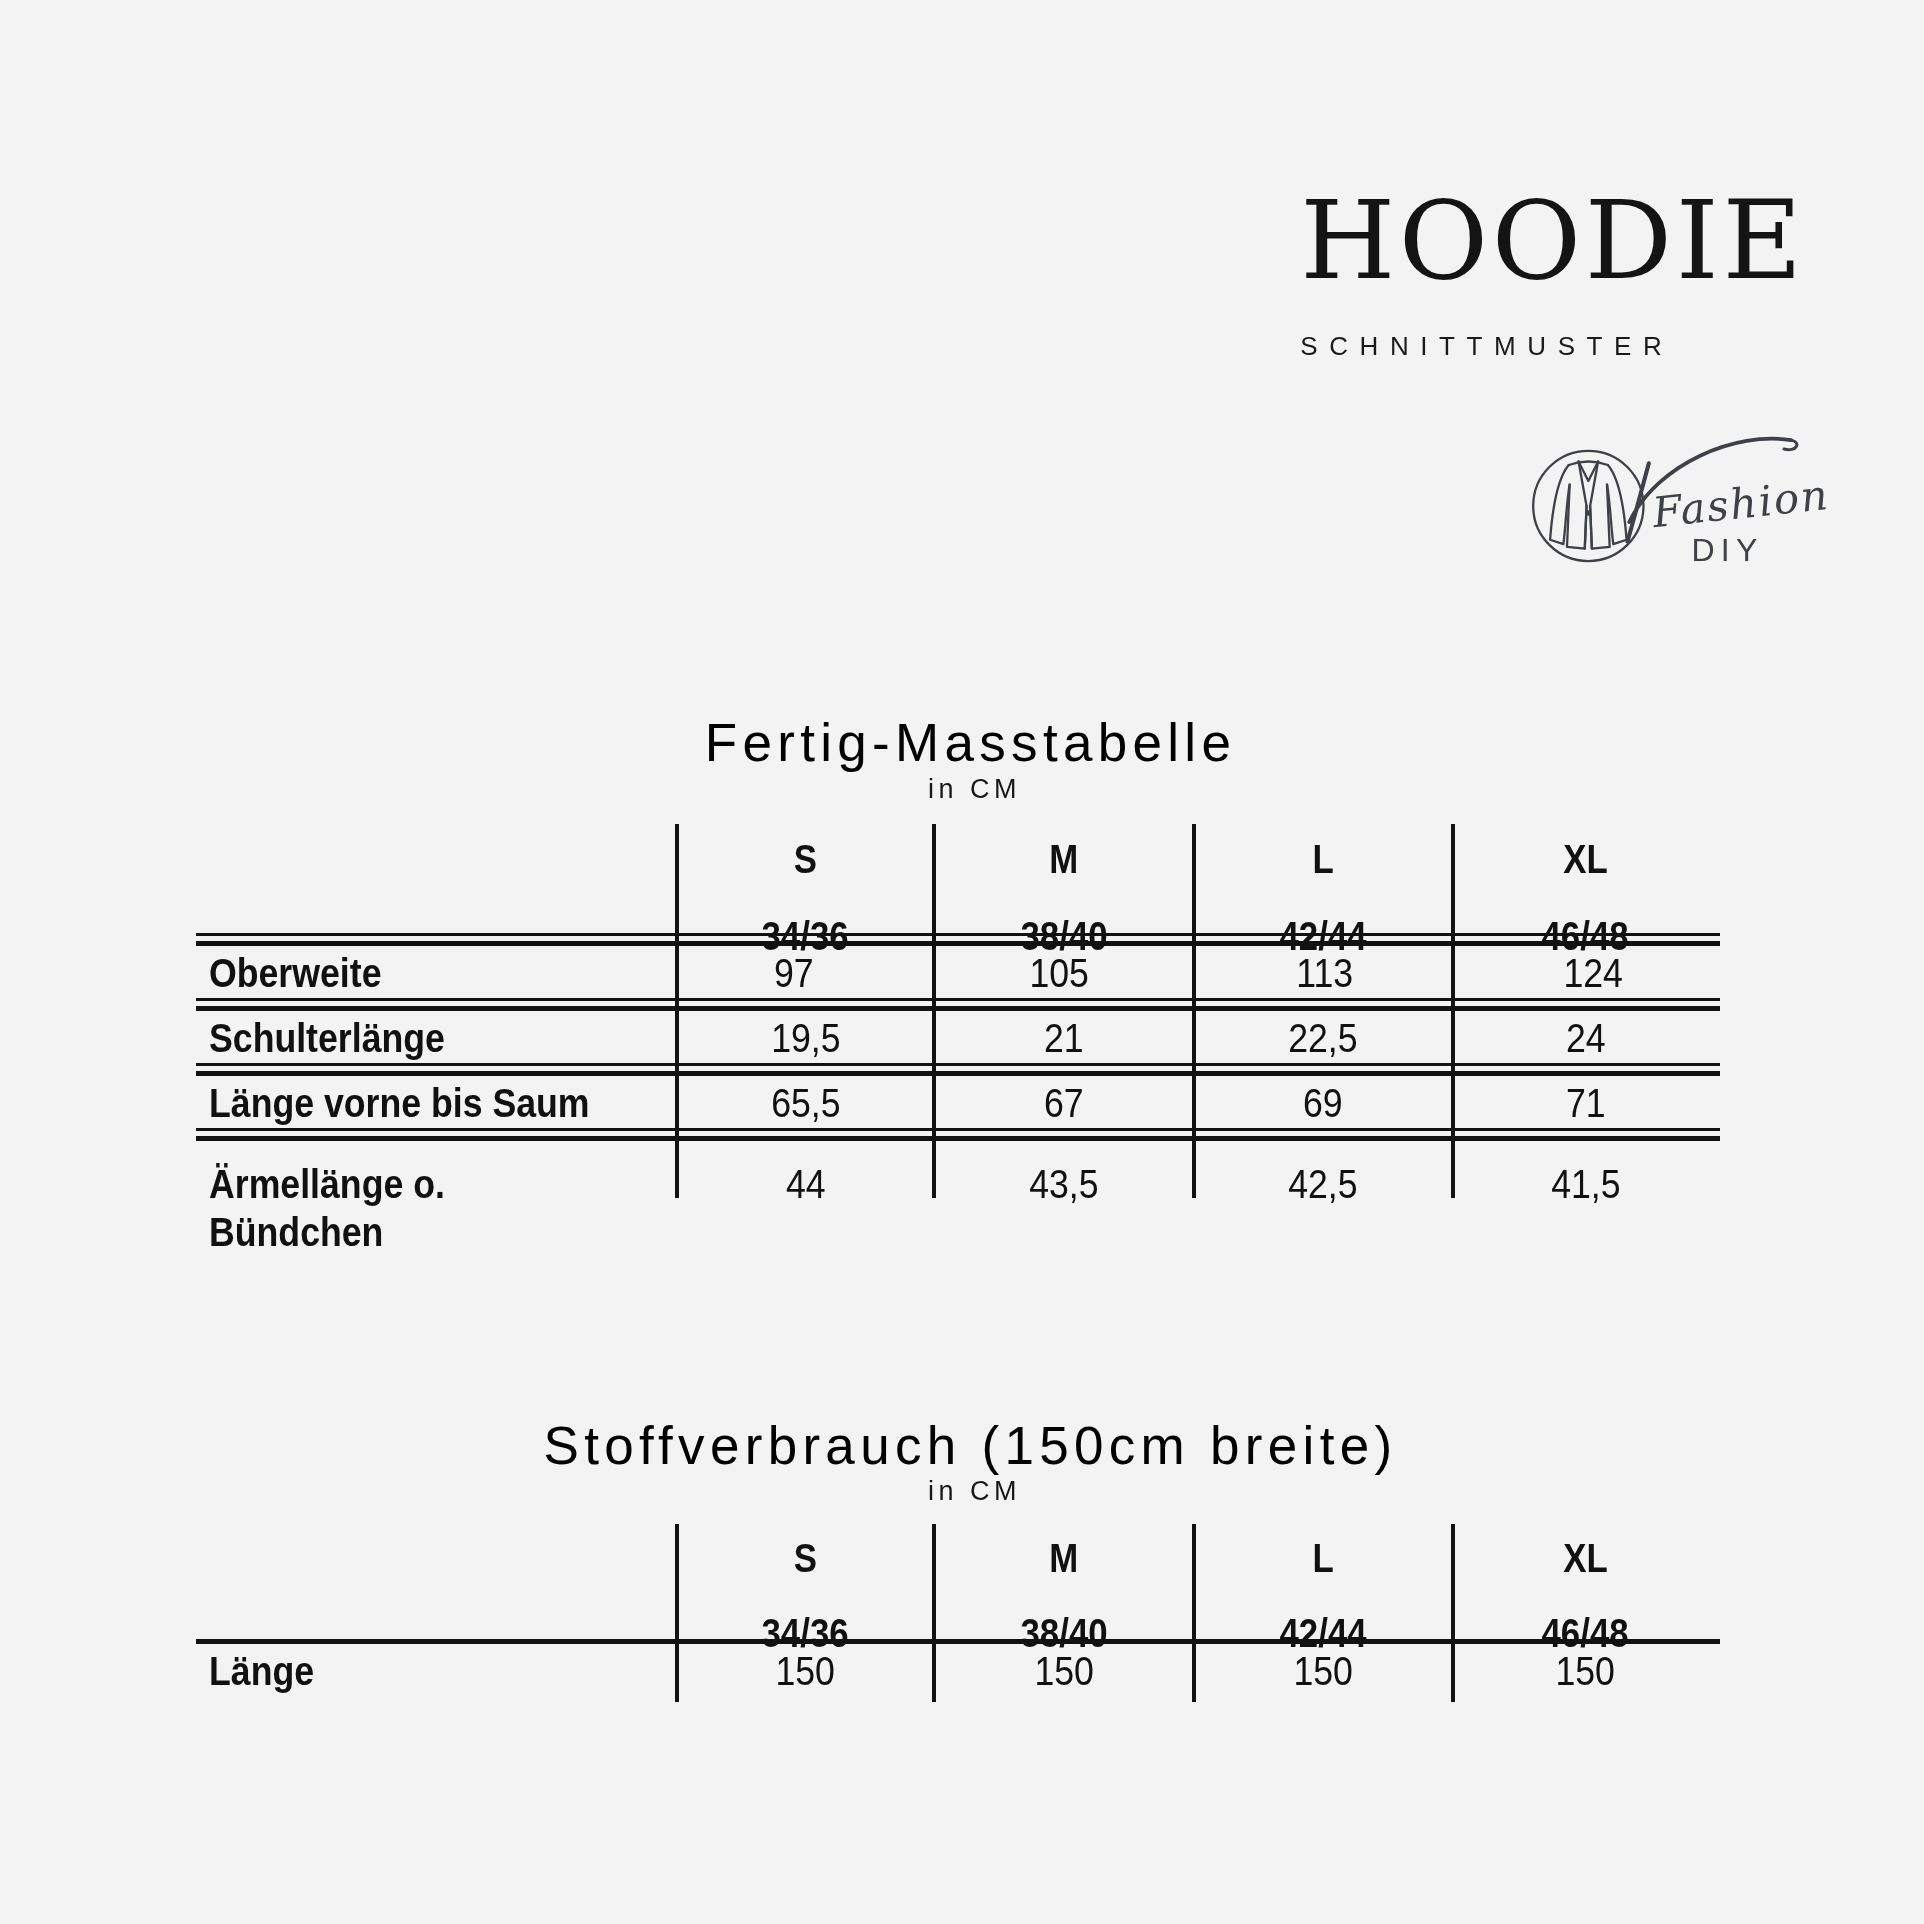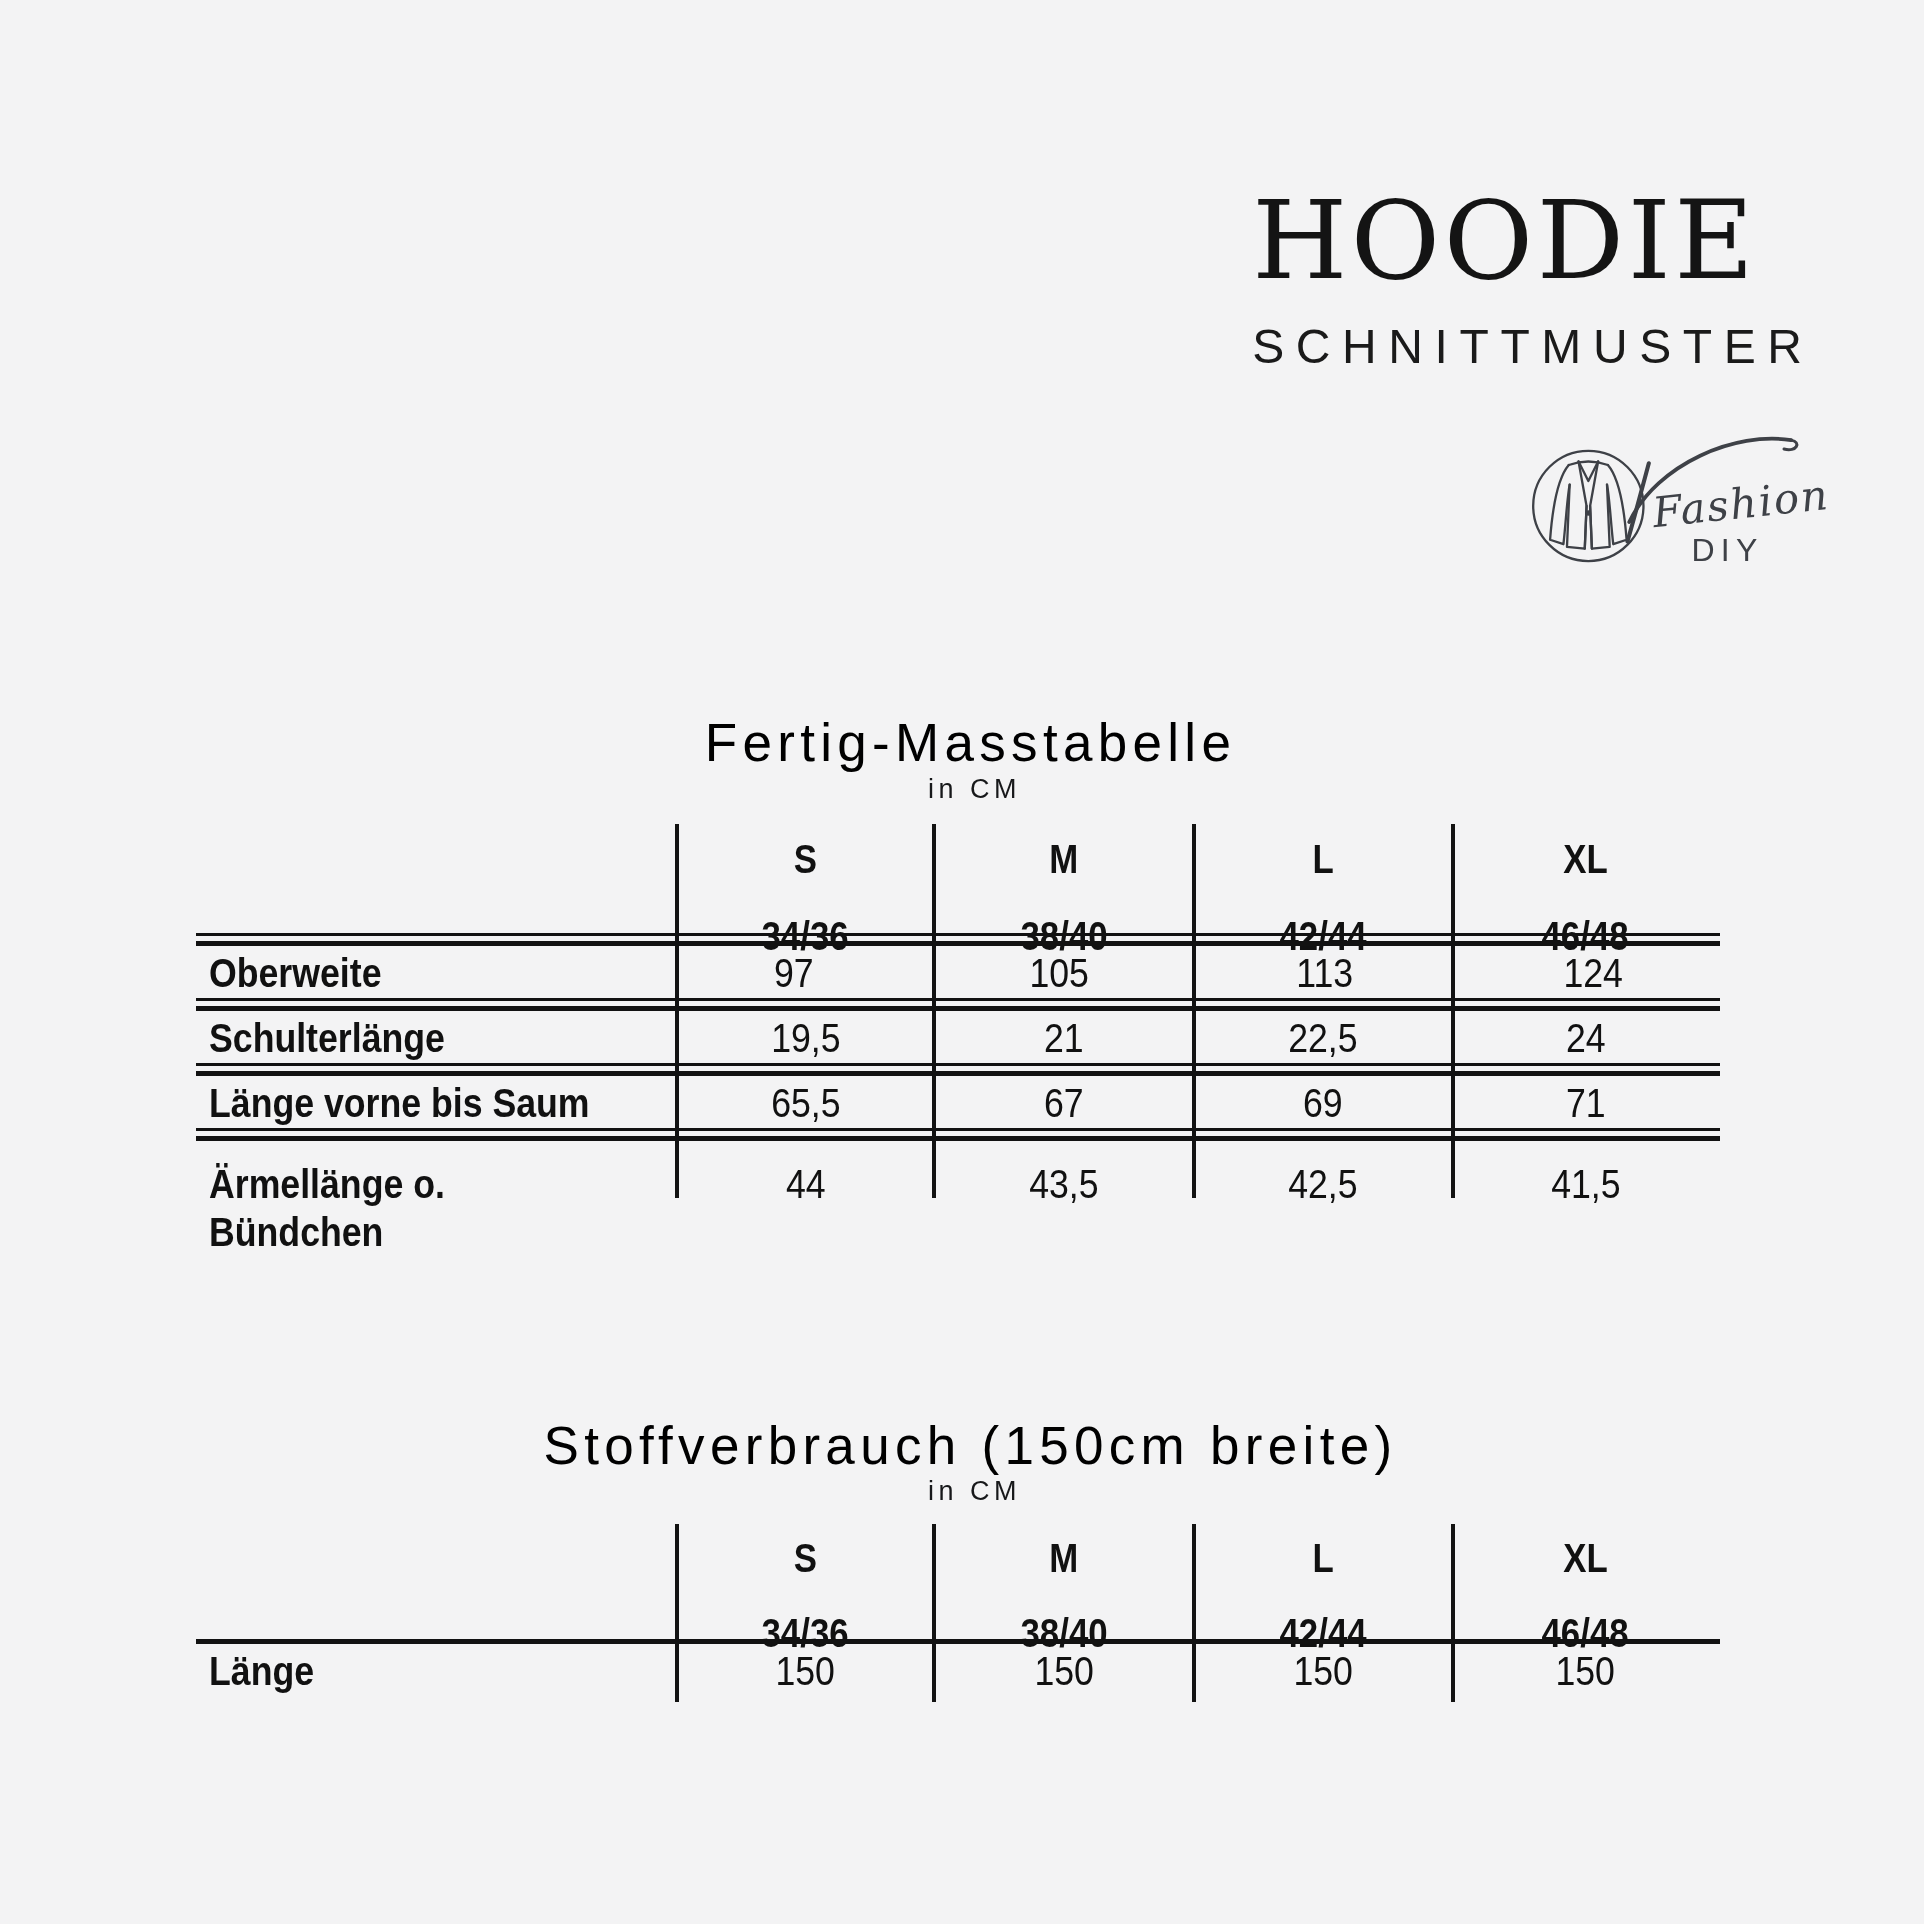--- a/index.html
+++ b/index.html
@@ -11,21 +11,21 @@
   }
   
   .brand{position:absolute;top:147px;right:123px;text-align:left;margin-top:36px;}
   .brand-title{
     font-family:"DejaVu Serif",serif;
     font-size:109px;line-height:116px;font-weight:400;
     letter-spacing:3.6px;margin-right:-3.6px;color:#141414;
   }
   .brand-sub{
     margin-top:25px;
-    font-size:48px;line-height:45px;font-weight:400;
+    font-size:26px;line-height:45px;font-weight:400;
     letter-spacing:11.6px;margin-right:-11.6px;color:#1a1a1a;
   }
   
   .logo{position:absolute;left:1515px;top:417px;width:321px;height:169px;}
   
   .sec-title{
     position:absolute;left:8px;width:1925px;text-align:center;
     font-size:53px;line-height:53px;font-weight:400;
     letter-spacing:5.3px;color:#000000;
   }

